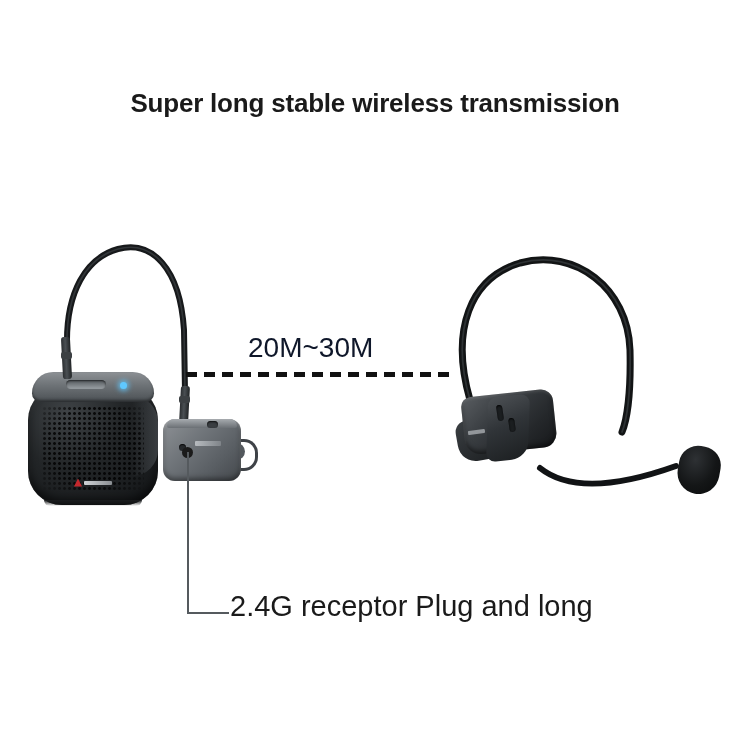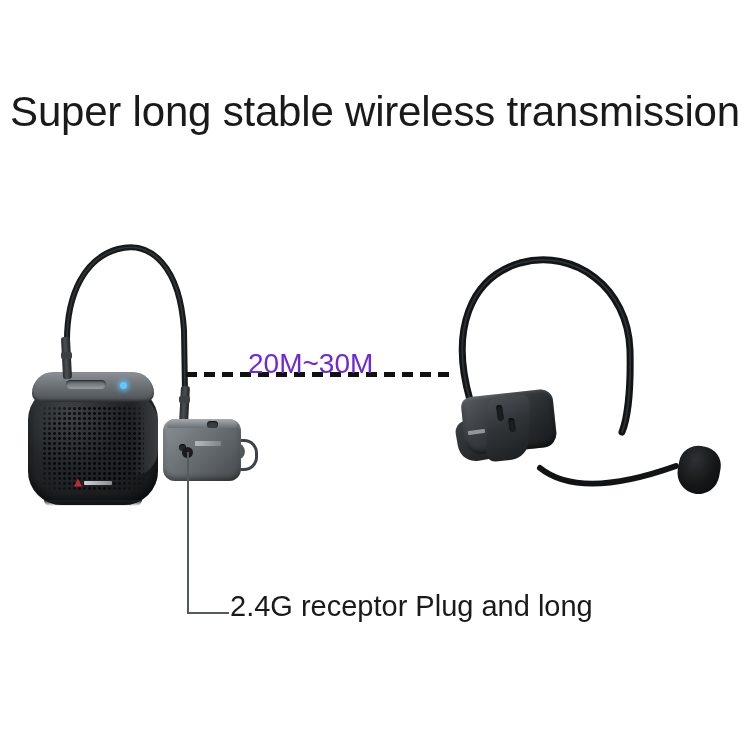--- a/index.html
+++ b/index.html
@@ -16,33 +16,33 @@
     font-family: "Liberation Sans", sans-serif;
   }
 
   
   .title {
     position: absolute;
     left: 0;
     top: 88px;
     width: 750px;
     text-align: center;
-    font-size: 42px;
-    font-weight: 400;
+    font-size: 26px;
+    font-weight: 700;
     color: #1a1a1a;
     letter-spacing: -0.2px;
     white-space: nowrap;
   }
   .distance-label {
     position: absolute;
     left: 248px;
-    top: 348px;
+    top: 332px;
     font-size: 28px;
     font-weight: 400;
-    color: #6d28d9;
+    color: #0f172a;
     letter-spacing: 0px;
     white-space: nowrap;
   }
   .caption {
     position: absolute;
     left: 230px;
     top: 590px;
     font-size: 29px;
     font-weight: 400;
     color: #1a1a1a;

